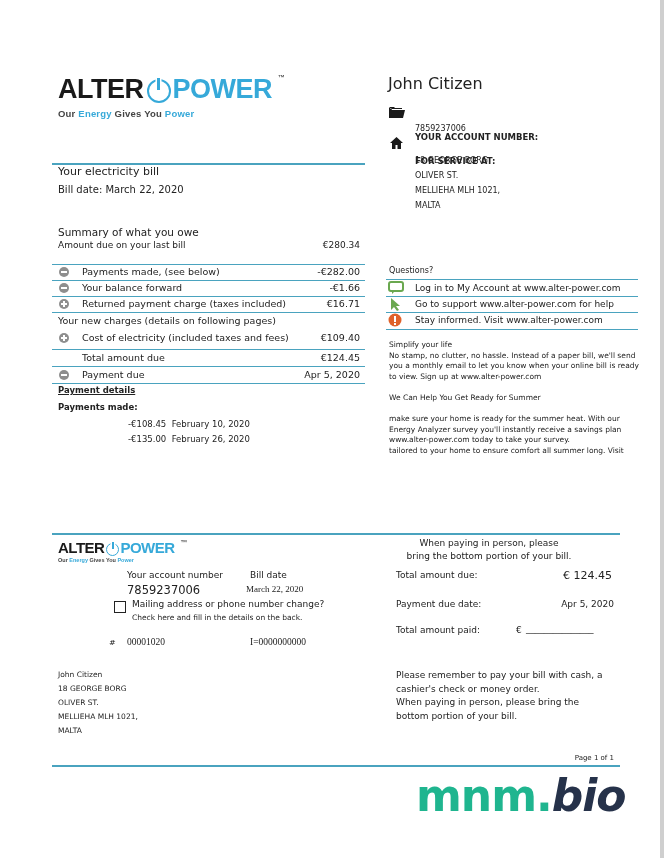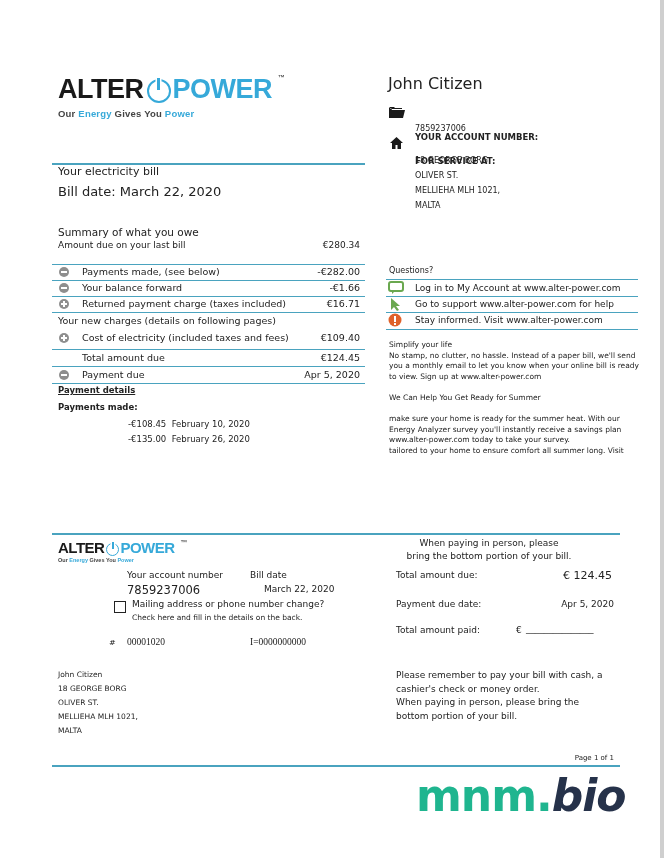--- a/index.html
+++ b/index.html
@@ -77,21 +77,21 @@
 <div class="abs bold" style="left:415px; top:156px; font-size:8.5px;">FOR SERVICE AT:</div>
 <div class="abs" style="left:415px; top:153px; font-size:8px; line-height:15px;">
   <div>18 GEORGE BORG</div>
   <div>OLIVER ST.</div>
   <div>MELLIEHA MLH 1021,</div>
   <div>MALTA</div>
 </div>
 
 <div class="teal-line" style="left:52px; top:163px; width:313px;"></div>
 <div class="abs" style="left:58px; top:165px; font-size:11px;">Your electricity bill</div>
-<div class="abs" style="left:58px; top:184px; font-size:13px;">Bill date: March 22, 2020</div>
+<div class="abs" style="left:58px; top:184px; font-size:10px;">Bill date: March 22, 2020</div>
 <div class="abs" style="left:58px; top:226px; font-size:10.5px;">Summary of what you owe</div>
 <div class="abs" style="left:58px; top:240px; font-size:9px;">Amount due on your last bill</div>
 <div class="abs" style="left:300px; top:240px; width:60px; text-align:right; font-size:9px;">€280.34</div>
 
 <div class="thin-line" style="left:52px; top:264px; width:313px;"></div>
 <div class="row" style="top:264px;">
   <span class="ic"></span>
   <span class="lbl">Payments made, (see below)</span>
   <span class="amt">-€282.00</span>
 </div>
@@ -180,21 +180,21 @@
     <span class="alter">ALTER</span><span class="pwr"></span><span class="power">POWER</span><span class="tm">™</span>
   </div>
   <div class="tag">
     <span>Our </span><span class="b">Energy</span><span> Gives You </span><span class="b">Power</span>
   </div>
 </div>
 
 <div class="abs" style="left:127px; top:570px; font-size:9px;">Your account number</div>
 <div class="abs" style="left:127px; top:583px; font-size:11.5px;">7859237006</div>
 <div class="abs" style="left:250px; top:570px; font-size:9px;">Bill date</div>
-<div class="abs" style="left:264px; top:584px; font-size:9px;">March 22, 2020</div>
+<div class="abs" style="left:246px; top:584px; font-size:9px;font-family:Liberation Serif, serif;">March 22, 2020</div>
 <div class="checkbox" style="left:114px; top:601px;"></div>
 <div class="abs" style="left:132px; top:599px; font-size:9px;">Mailing address or phone number change?</div>
 <div class="abs" style="left:132px; top:613px; font-size:7.5px;">Check here and fill in the details on the back.</div>
 <div class="abs" style="left:109px; top:638px; font-size:8px; font-family:'DejaVu Serif', serif;">#</div>
 <div class="abs" style="left:127px; top:637px; font-size:9.5px; font-family:'Liberation Serif', serif;">00001020</div>
 <div class="abs" style="left:250px; top:637px; font-size:9.5px; font-family:'Liberation Serif', serif;">I=0000000000</div>
 
 <div class="abs" style="left:394px; top:537px; width:190px; text-align:center; font-size:9px; line-height:13px;">
   <div>When paying in person, please</div>
   <div>bring the bottom portion of your bill.</div>

